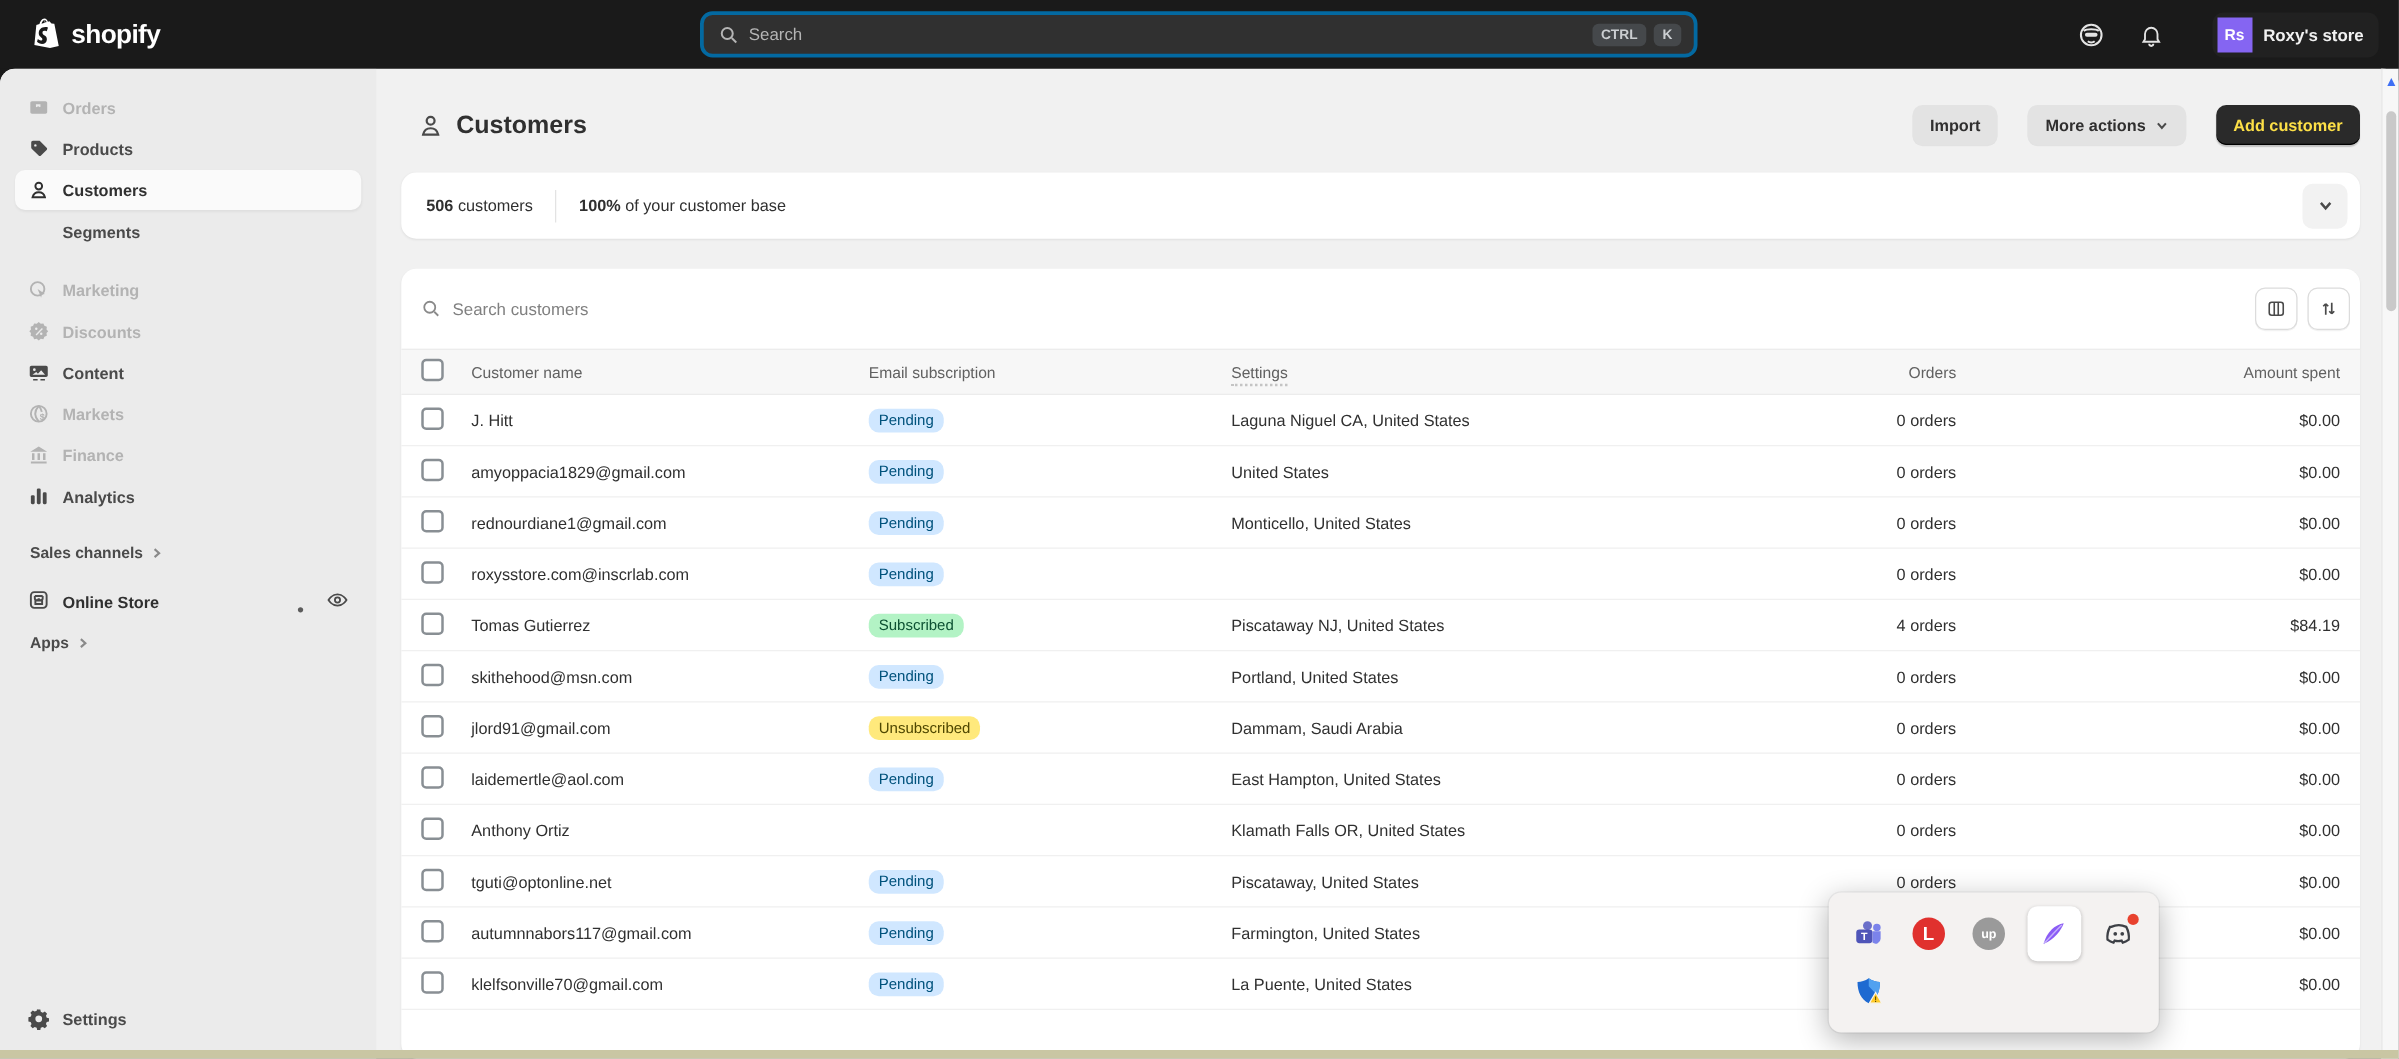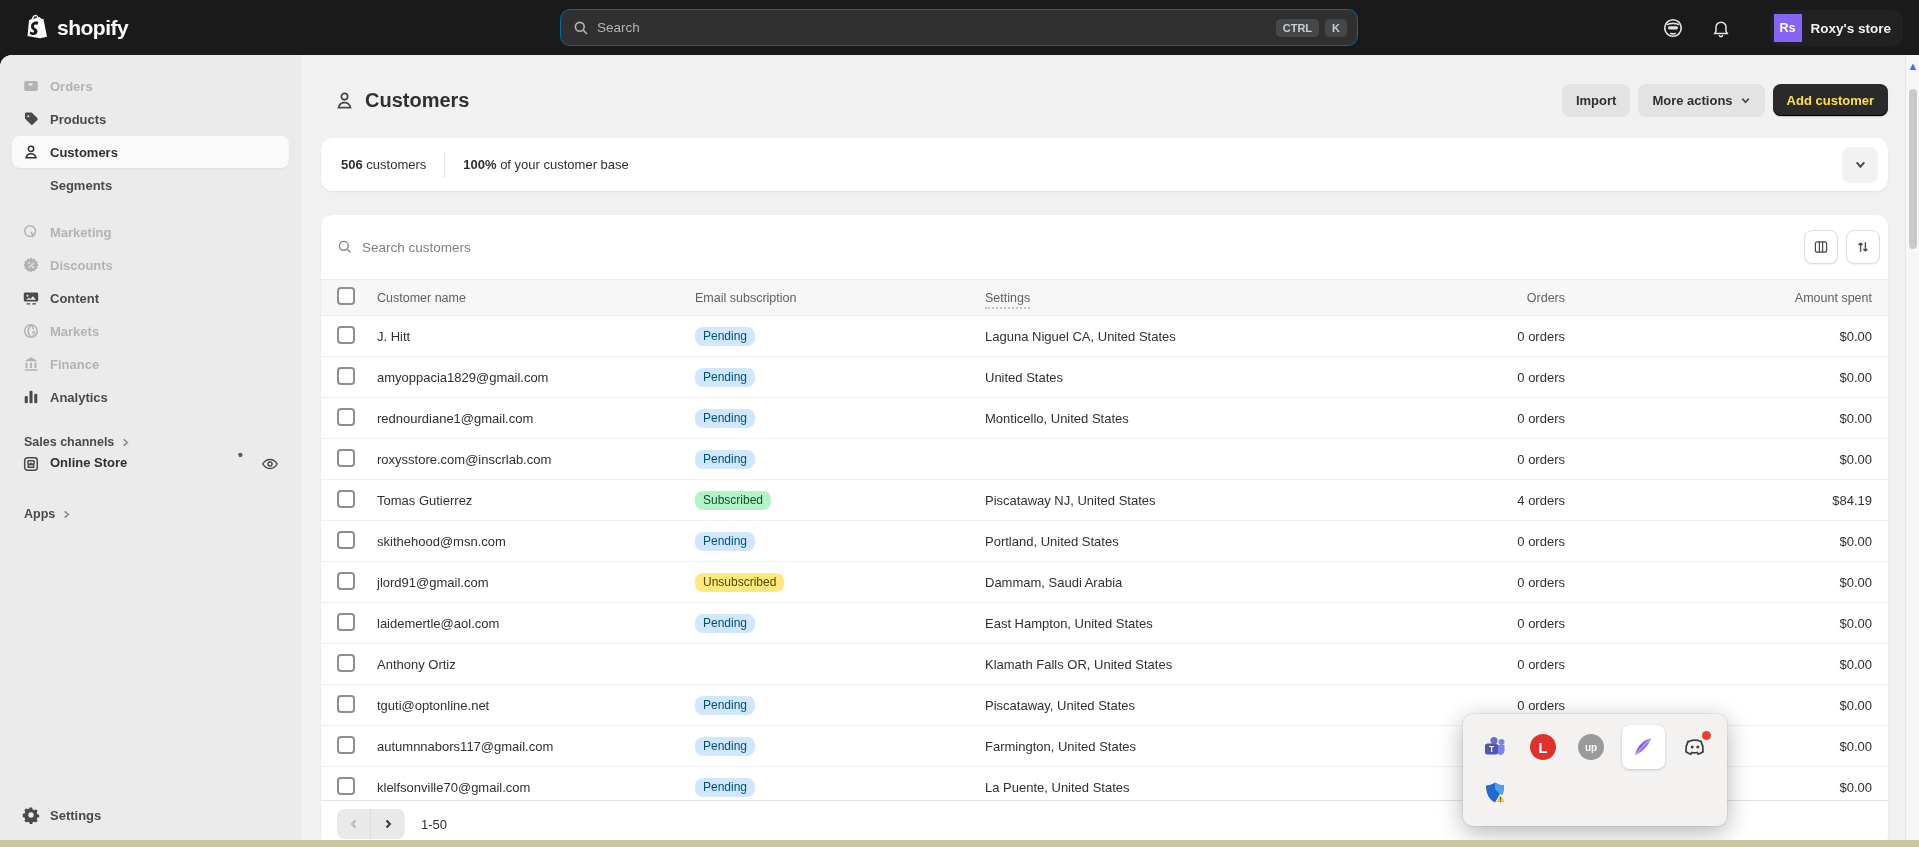--- a/index.html
+++ b/index.html
@@ -3,48 +3,48 @@
 <meta charset="utf-8">
 <style>
   * { margin:0; padding:0; box-sizing:border-box; }
   html,body { width:1919px; height:847px; overflow:hidden; }
   body { font-family:"Liberation Sans","DejaVu Sans",sans-serif; background:#1a1a1a; position:relative; }
 
   
   .topbar { position:absolute; left:0; top:0; width:1919px; height:55px; background:#1a1a1a; display:flex; align-items:center; }
   .logo-wrap { position:absolute; left:26px; top:0; height:55px; display:flex; align-items:center; gap:7px; }
   .logo-text { color:#fff; font-size:21px; font-weight:bold; letter-spacing:-0.5px; }
-  .searchbar { position:absolute; left:560px; top:9px; width:798px; height:37px; background:#303030; border:1px solid #0369a1; border-radius:10px; display:flex; align-items:center; padding:0 10px 0 12px; cursor:text; }
+  .searchbar { position:absolute; left:560px; top:9px; width:798px; height:37px; background:#303030; border:3px solid #0369a1; border-radius:10px; display:flex; align-items:center; padding:0 10px 0 12px; cursor:text; }
   .searchbar .ph { color:#b5b5b5; font-size:13.5px; margin-left:8px; flex:1; }
   .kbd { background:#45484b; color:#cbced1; font-size:11px; font-weight:bold; border-radius:5px; padding:3px 7px; margin-left:6px; }
   .tb-iconbtn { position:absolute; top:12px; width:32px; height:32px; display:flex; align-items:center; justify-content:center; border-radius:8px; cursor:pointer; }
   .profile { position:absolute; right:16px; top:10px; height:36px; display:flex; align-items:center; gap:9px; background:#212121; border-radius:9px; padding:0 12px 0 4px; cursor:pointer; }
   .avatar { width:28px; height:28px; border-radius:0; background:#8565f2; color:#fff; font-size:12.5px; font-weight:bold; display:flex; align-items:center; justify-content:center; }
   .store-name { color:#f1f1f1; font-size:13.5px; font-weight:bold; }
 
   
   .frame { position:absolute; left:0; top:55px; width:1919px; height:792px; background:#f1f1f1; border-radius:12px 12px 0 0; overflow:hidden; }
   .sidebar { position:absolute; left:0; top:0; width:301px; height:792px; background:#ebebeb; padding-top:14px; }
   .nav-item { display:flex; align-items:center; gap:10px; height:32px; margin:1px 12px; padding:0 10px; border-radius:8px; font-size:13px; font-weight:600; color:#4a4a4a; cursor:pointer; }
   .nav-item svg { flex:0 0 auto; }
   .nav-item.disabled { color:#b3b3b3; cursor:default; }
   .nav-item.selected { background:#fafafa; color:#303030; box-shadow:0 1px 2px rgba(0,0,0,.05); }
   .nav-item.sub { padding-left:38px; }
   .nav-gap { height:13px; }
   .section-label { display:flex; align-items:center; gap:6px; margin:22px 12px 6px 24px; font-size:12.5px; font-weight:600; color:#4a4a4a; cursor:pointer; }
-  .channel-row { display:flex; align-items:flex-start; gap:10px; height:34px; margin:2px 12px; padding:0 10px; border-radius:8px; font-size:13px; font-weight:600; color:#303030; cursor:pointer; }
+  .channel-row { display:flex; align-items:flex-end; gap:10px; height:34px; margin:2px 12px; padding:0 10px; border-radius:8px; font-size:13px; font-weight:600; color:#303030; cursor:pointer; }
   .channel-row .spacer { flex:1; }
   .dot { color:#5c5c5c; font-size:15px; line-height:0; margin-right:8px; }
   .settings-row { position:absolute; left:12px; bottom:16px; width:277px; }
 
   
   .main { position:absolute; left:301px; top:0; width:1618px; height:792px; }
   .page-header { position:absolute; left:33px; right:31px; top:24px; height:42px; display:flex; align-items:center; }
   .page-title { display:flex; align-items:center; gap:10px; font-size:20px; font-weight:bold; color:#303030; }
-  .actions { margin-left:auto; display:flex; gap:8px; align-items:center; }
+  .actions { margin-left:auto; display:flex; gap:24px; align-items:center; }
   .btn { height:32px; border:none; border-radius:8px; font-family:inherit; font-size:13px; font-weight:600; padding:0 14px; cursor:pointer; display:flex; align-items:center; gap:7px; }
   .btn.secondary { background:#e3e3e3; color:#302f2f; box-shadow:0 1px 0 rgba(0,0,0,.06); }
   .btn.primary { background:#2a2a2a; color:#fde047; box-shadow:inset 0 -1px 0 #000, 0 1px 1px rgba(0,0,0,.2); }
 
   .stats-card { position:absolute; left:20px; width:1567px; top:83px; height:53px; background:#fff; border-radius:12px; box-shadow:0 1px 2px rgba(0,0,0,.07); display:flex; align-items:center; padding:0 10px 0 20px; }
   .stat { font-size:13px; color:#303030; }
   .stat b { font-weight:bold; }
   .v-div { width:1px; height:26px; background:#e3e3e3; margin:0 18px; }
   .collapse-btn { margin-left:auto; width:36px; height:36px; border-radius:8px; background:#f2f2f2; border:none; display:flex; align-items:center; justify-content:center; cursor:pointer; }
 
@@ -392,35 +392,20 @@
           <div class="grid-row trow">
             <div><span class="checkbox"></span></div>
             <div class="c-name">klelfsonville70@gmail.com</div>
             <div class="c-email"><span class="badge info">Pending</span></div>
             <div class="c-loc">La Puente, United States</div>
             <div class="c-ord">0 orders</div>
             <div class="c-amt">$0.00</div>
           </div>
         </div>
 
-      <div class="tfoot">
-        <div class="pager">
-          <button class="prev">
-            <svg width="12" height="12" viewBox="0 0 12 12" fill="none" stroke="currentColor" stroke-width="1.8">
-                <path d="M7.5 2.5 4 6l3.5 3.5"></path>
-              </svg>
-          </button>
-          <button class="next">
-            <svg width="12" height="12" viewBox="0 0 12 12" fill="none" stroke="currentColor" stroke-width="1.8">
-                <path d="M4.5 2.5 8 6l-3.5 3.5"></path>
-              </svg>
-          </button>
-        </div>
-        <span class="page-range">1-50</span>
-      </div>
     </section>
   </main>
 </div>
 
 <div class="scrolltrack">
   <div class="scroll-up">▲</div>
   <div class="scrollthumb"></div>
 </div>
 
 <div class="tray">

